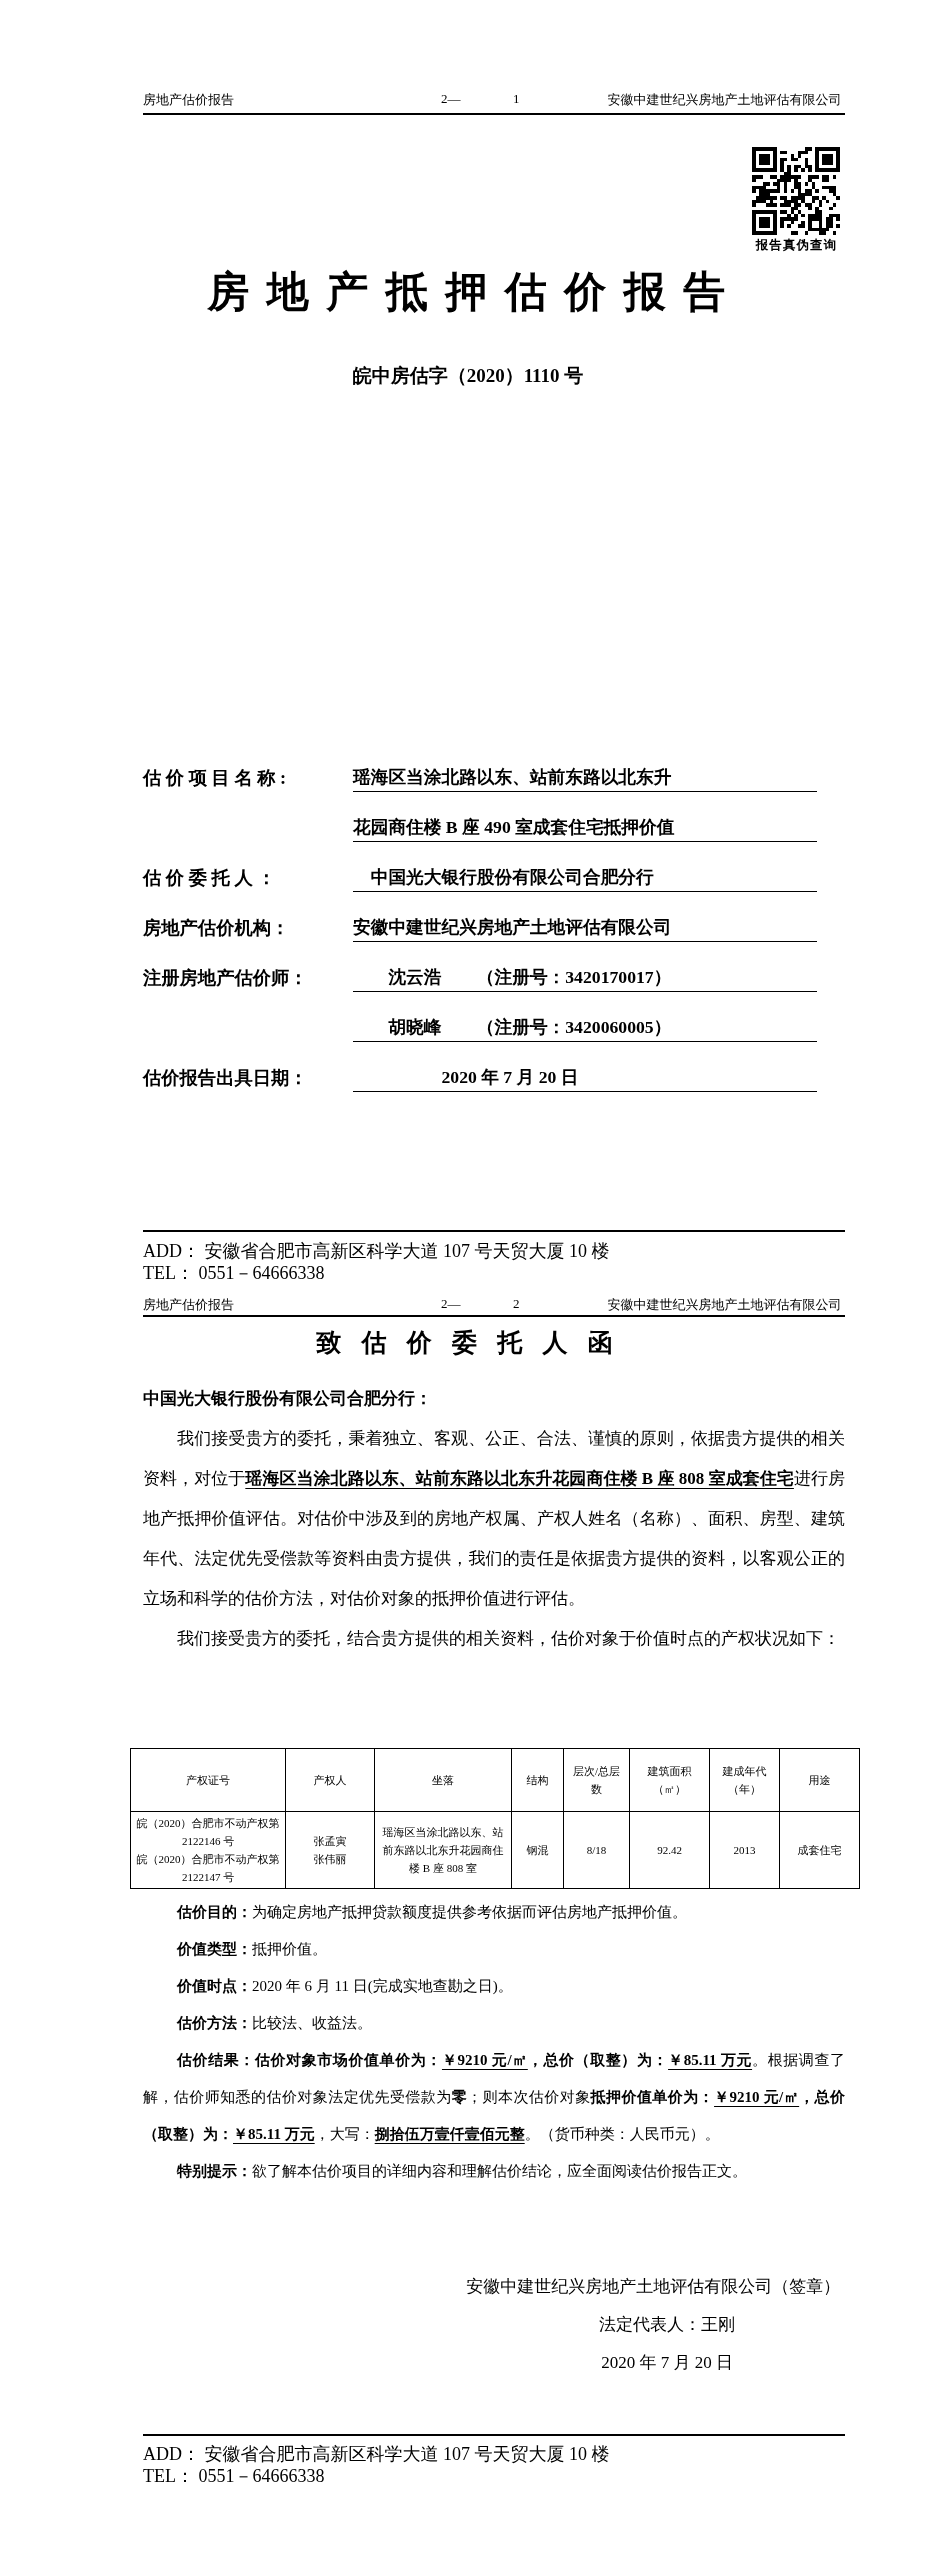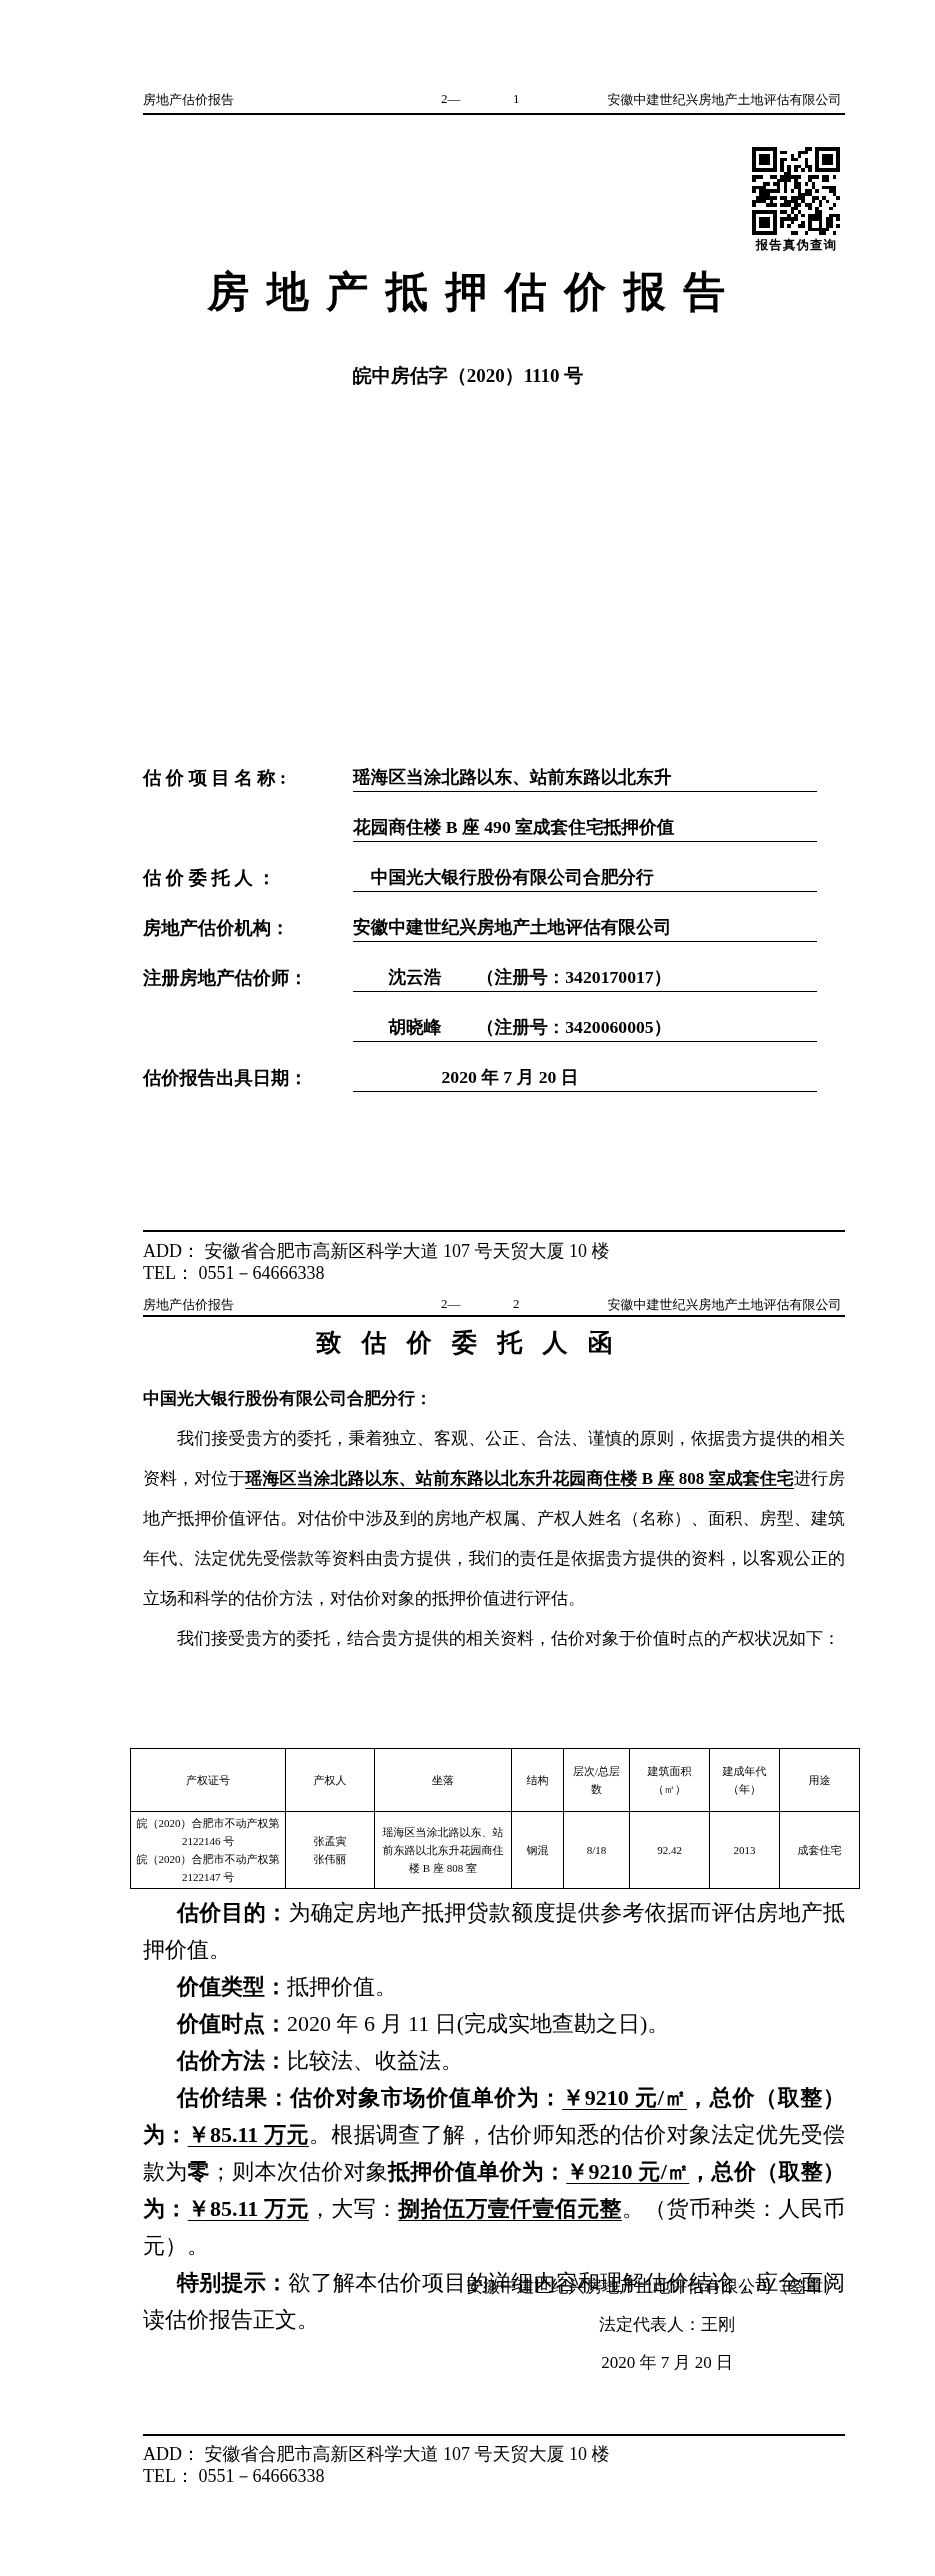--- a/index.html
+++ b/index.html
@@ -25,21 +25,21 @@
   .cover-title{left:0;width:936px;text-align:center;font-size:42px;font-weight:bold;letter-spacing:3.5px;white-space:pre;}
   .cover-subtitle{left:0;width:936px;text-align:center;font-size:19px;font-weight:bold;}
   .cover-form{left:143px;width:702px;}
   .form-row{display:flex;align-items:flex-end;height:50px;}
   .form-label{width:210px;font-size:18.3px;font-weight:bold;white-space:pre;flex:none;padding-bottom:2.4px;}
   .form-value{width:464px;flex:none;border-bottom:1.8px solid #000;font-size:17.7px;font-weight:bold;white-space:pre;padding-bottom:2px;overflow:visible;}
   
   .letter-title{left:0;width:936px;text-align:center;font-size:25px;font-weight:bold;white-space:pre;letter-spacing:7px;}
   .letter-body{left:143px;width:702px;font-size:17px;line-height:40px;text-align:justify;}
   .letter-body p{margin:0;}
-  .items-body{left:143px;width:702px;font-size:22px;line-height:37px;text-align:justify;}
+  .items-body{left:143px;width:702px;font-size:15px;line-height:37px;text-align:justify;}
   .items-body p{margin:0;}
   .indent{text-indent:34px;}
   .b{font-weight:bold;}
   .u{text-decoration:underline;text-decoration-thickness:1.2px;text-underline-offset:4.1px;}
   
   .prop-table{left:130px;width:730px;border-collapse:collapse;table-layout:fixed;font-size:11px;border-radius:21px;}
   .prop-table th,.prop-table td{border:1.2px solid #000;text-align:center;vertical-align:middle;padding:1.2px 4.7px;font-weight:normal;line-height:18.3px;}
   .prop-table{border:1.8px solid #000;}
   .prop-table th{height:60px;}
   .prop-table td{height:71px;}

